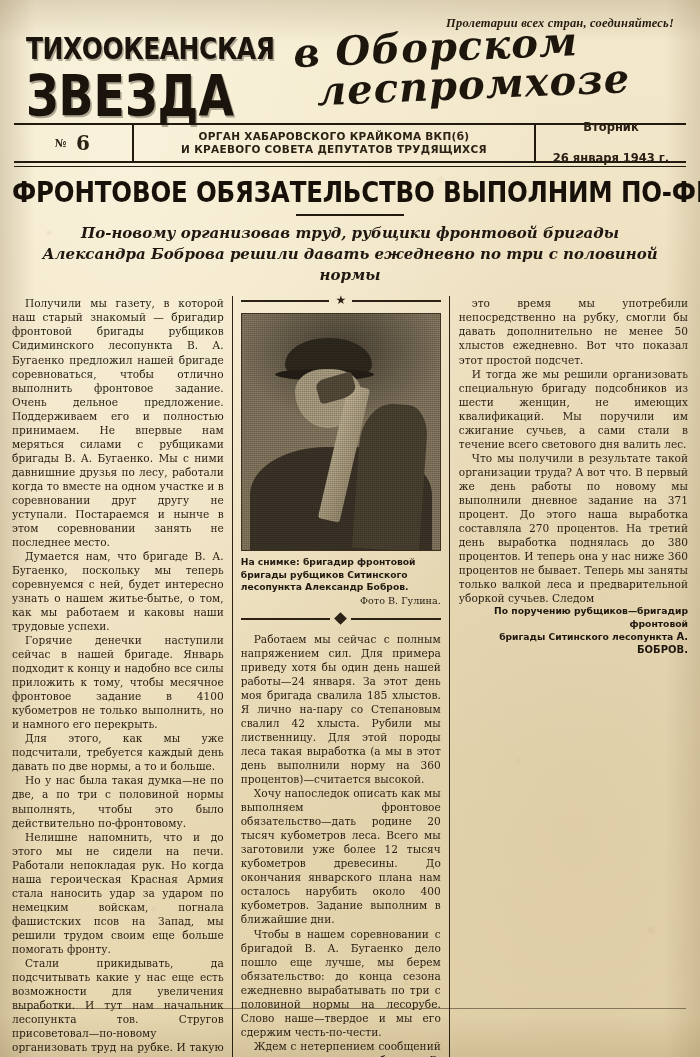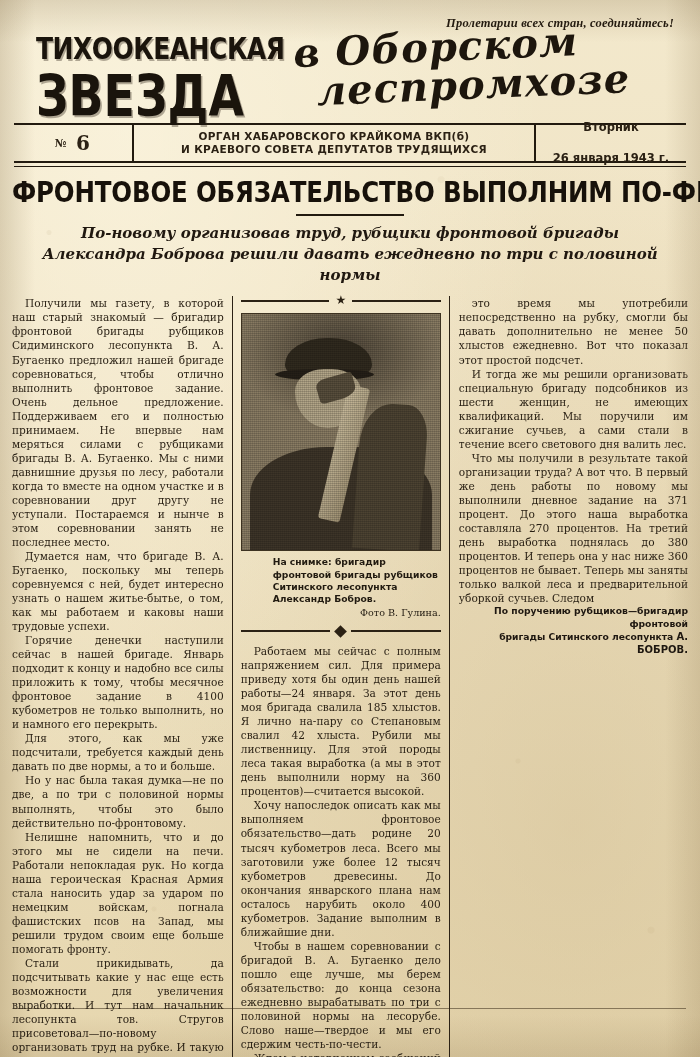--- a/index.html
+++ b/index.html
@@ -66,21 +66,21 @@
     padding: 16px 14px 0 0;
     color: #241b10;
   }
   .masthead {
     position: relative;
     height: 86px;
     margin-top: 2px;
   }
   .mast-title {
     position: absolute;
-    left: 24px;
+    left: 14px;
     top: 2px;
     width: 268px;
     font-family: "DejaVu Sans", "Liberation Sans", sans-serif;
     font-weight: bold;
     color: #1a140c;
     line-height: .95;
     text-shadow: 1.5px 1.5px 0 rgba(40,30,16,.35);
   }
   .mast-title .l1 {
     display: block;
@@ -299,21 +299,20 @@
   }
 
   .caption {
     font-family: "DejaVu Sans", "Liberation Sans", sans-serif;
     font-size: 9.2px;
     font-weight: bold;
     line-height: 1.33;
     margin-top: 5px;
     text-align: left;
     color: #211a10;
-    margin-left: 32px;
   }
   .caption .photo-credit {
     display: block;
     text-align: right;
     font-family: "DejaVu Serif", "Liberation Serif", serif;
     font-weight: normal;
     font-size: 9.6px;
     margin-top: 2px;
   }
   .ornament-bot {

